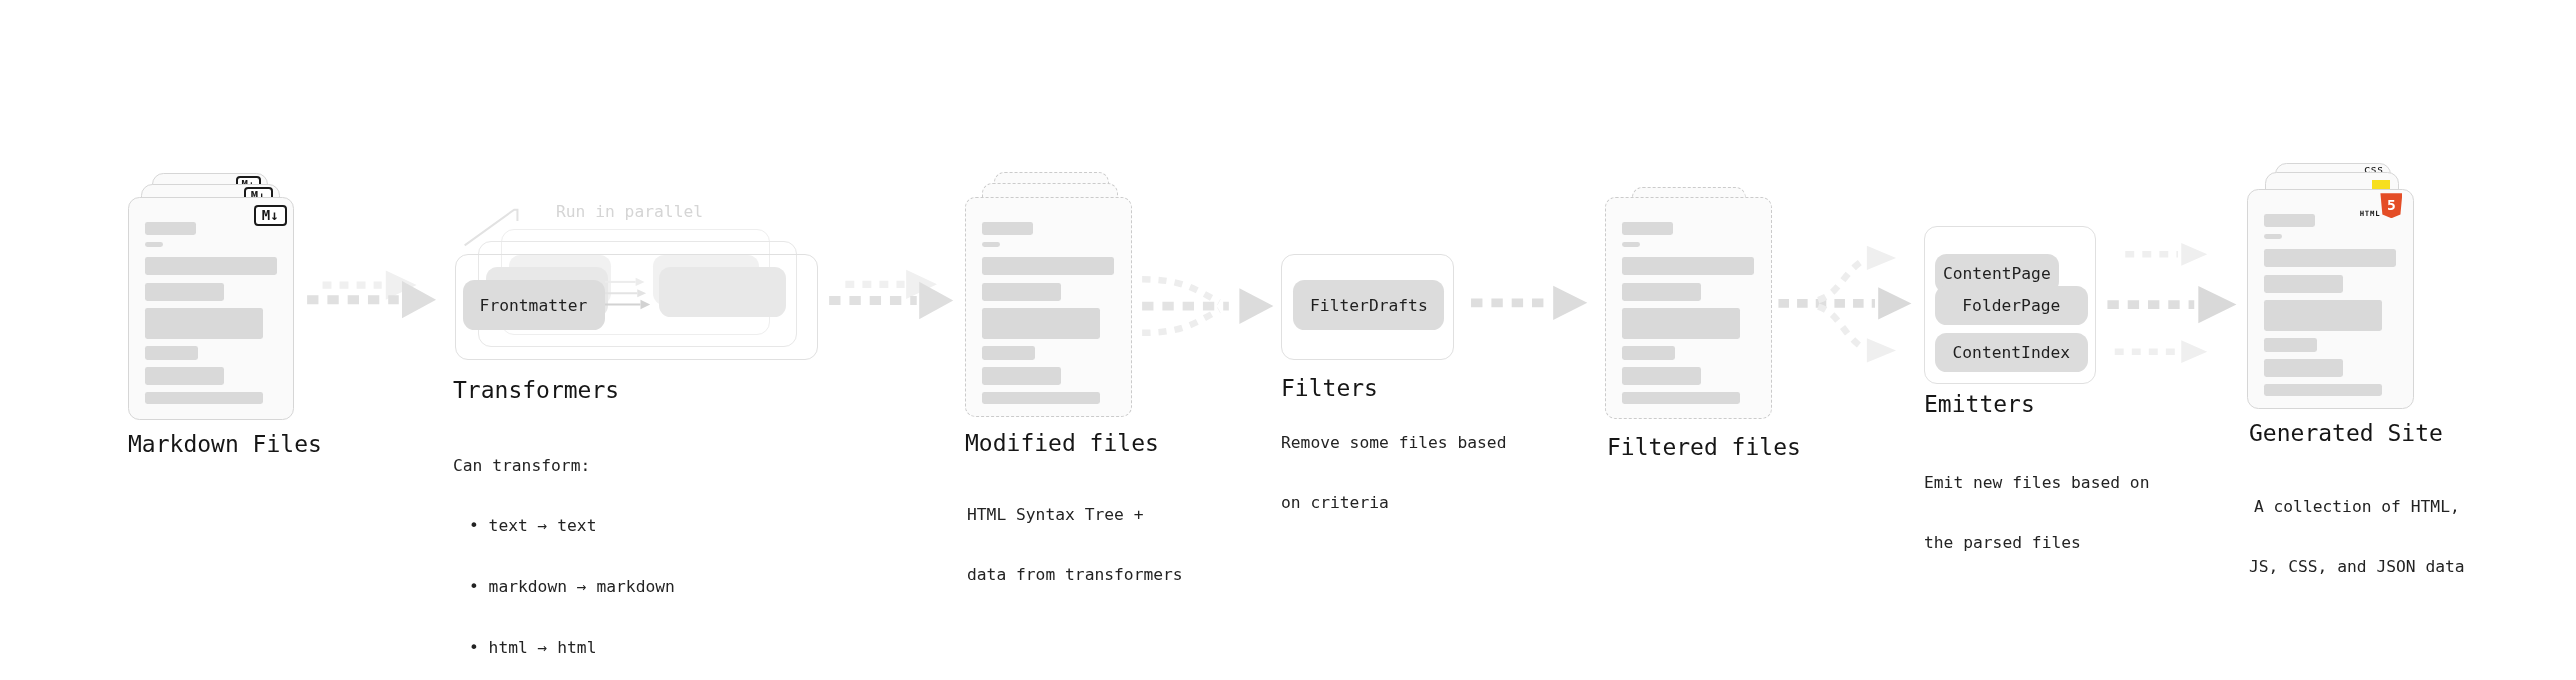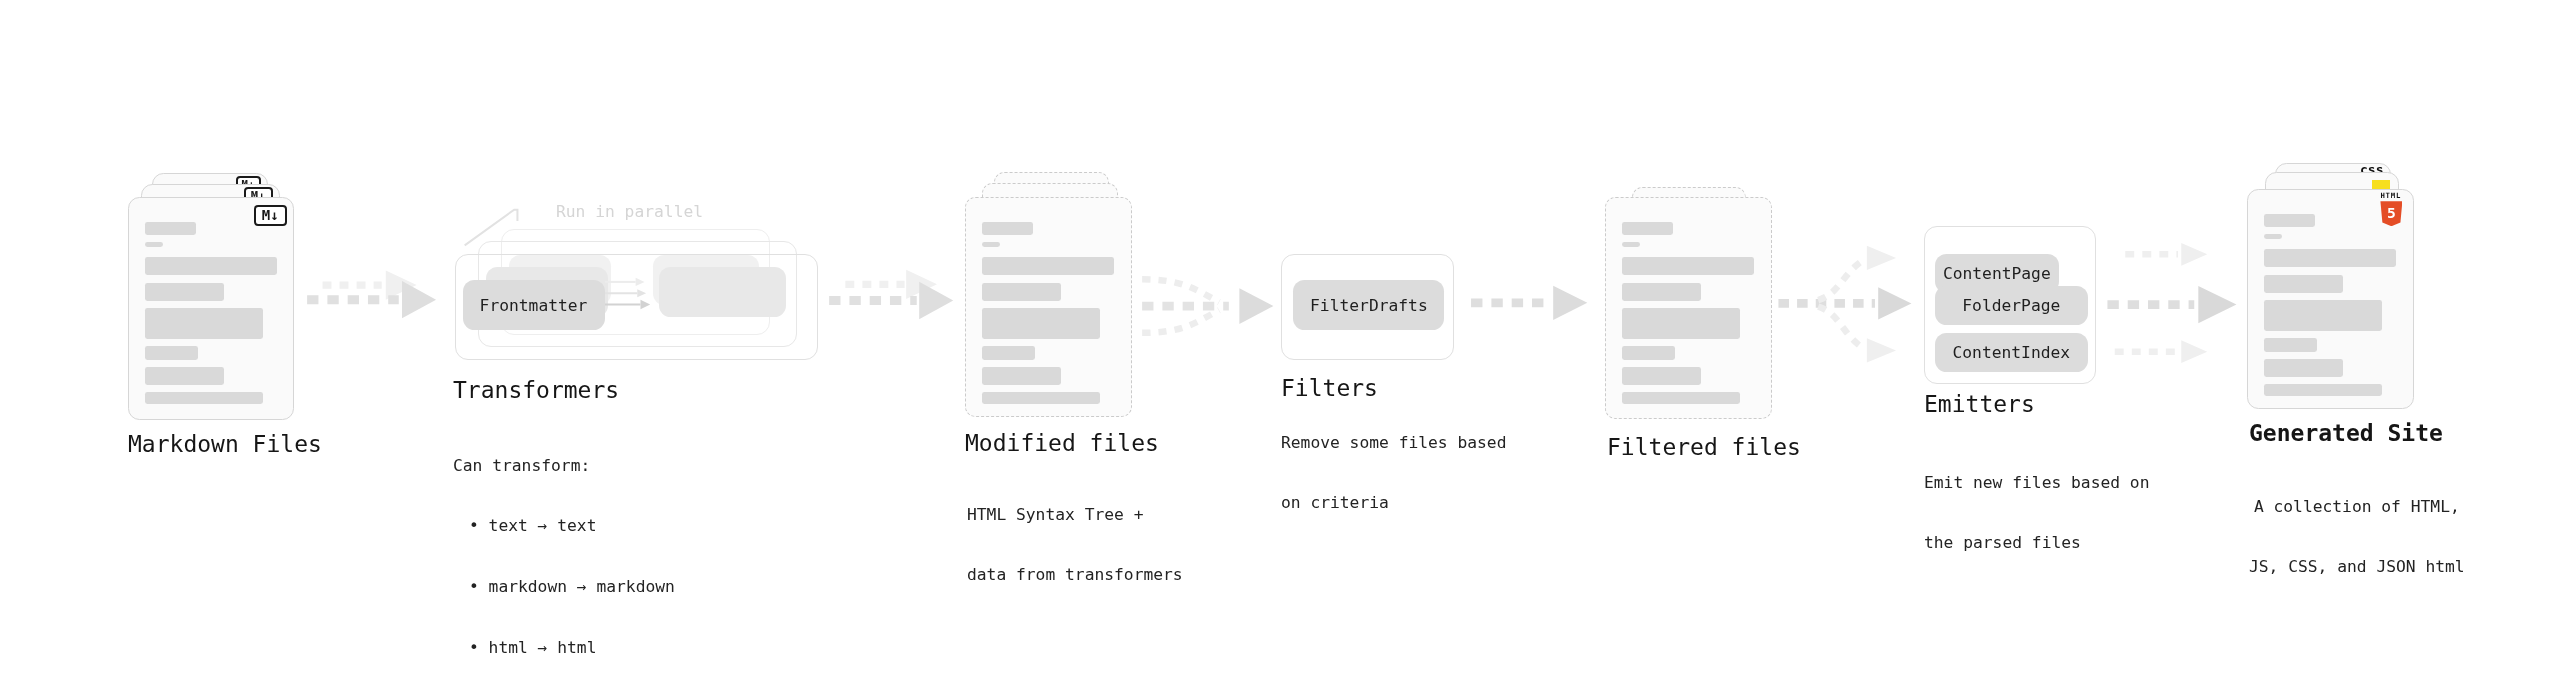--- a/index.html
+++ b/index.html
@@ -29,24 +29,24 @@
   .node-btn.g1{background:#e8e8e8;}
   .node-btn.g2{background:#f1f1f1;}
 
   .sec-title{position:absolute;font-size:23px;line-height:25px;font-weight:500;color:#161616;white-space:pre;}
   .sec-desc{position:absolute;font-size:16.3px;line-height:20.3px;color:#232323;white-space:pre;}
   .sec-desc .indent{margin-left:16px;}
   .note-label{position:absolute;font-size:16.3px;color:#d5d5d5;white-space:pre;}
 
   
   .css-badge{position:absolute;display:flex;flex-direction:column;align-items:center;}
-  .css-badge .css-txt{font-size:13px;line-height:7.3px;font-weight:bold;color:#111;}
+  .css-badge .css-txt{font-size:11px;line-height:7.3px;font-weight:normal;color:#111;}
   .css-badge .css-bar{width:15.4px;height:2.4px;margin-top:0.8px;background:#2b66f6;}
   .js-badge{position:absolute;background:#f7df1e;}
-  .html5-badge{position:absolute;display:flex;flex-direction:column;align-items:flex-start;}
+  .html5-badge{position:absolute;display:flex;flex-direction:row;align-items:flex-end;}
   .html5-badge .h5-txt{font-size:7.3px;line-height:8.1px;font-weight:bold;color:#111;letter-spacing:0.8px;}
   .html5-badge .h5-shield{width:22px;height:25px;background:#e44d26;margin-top:0.8px;
     clip-path:polygon(0% 0%,100% 0%,91% 85%,50% 100%,9% 85%);
     display:flex;align-items:center;justify-content:center;}
   .html5-badge .h5-num{color:#ffffff;font-size:14.6px;font-weight:bold;line-height:14.6px;}
 </style>
 </head>
 <body>
 
 <div class="canvas">
@@ -249,20 +249,20 @@
           <div class="bar" style="width: 18px; height: 4.9px; margin-top: 7.3px; background: rgb(217, 217, 217);"></div>
           <div class="bar" style="width: 132px; height: 18px; margin-top: 10.6px; background: rgb(217, 217, 217);"></div>
           <div class="bar" style="width: 79px; height: 18px; margin-top: 7.3px; background: rgb(217, 217, 217);"></div>
           <div class="bar" style="width: 118px; height: 31px; margin-top: 7.3px; background: rgb(217, 217, 217);"></div>
           <div class="bar" style="width: 53px; height: 14px; margin-top: 7.3px; background: rgb(217, 217, 217);"></div>
           <div class="bar" style="width: 79px; height: 18px; margin-top: 6.5px; background: rgb(217, 217, 217);"></div>
           <div class="bar" style="width: 118px; height: 12.2px; margin-top: 7.3px; background: rgb(217, 217, 217);"></div>
         </div>
     </div>
   </div>
-  <div class="sec-title" style="left:2249px;top:421px;font-weight:bold;">Generated Site</div>
+  <div class="sec-title" style="left:2249px;top:421px;">Generated Site</div>
   <div class="sec-desc" style="left:2249px;top:456px;text-align:center;">
     <div>A collection of HTML,</div>
-    <div>JS, CSS, and JSON html</div>
+    <div>JS, CSS, and JSON data</div>
   </div>
 
 </div>
 
 
 </body></html>

